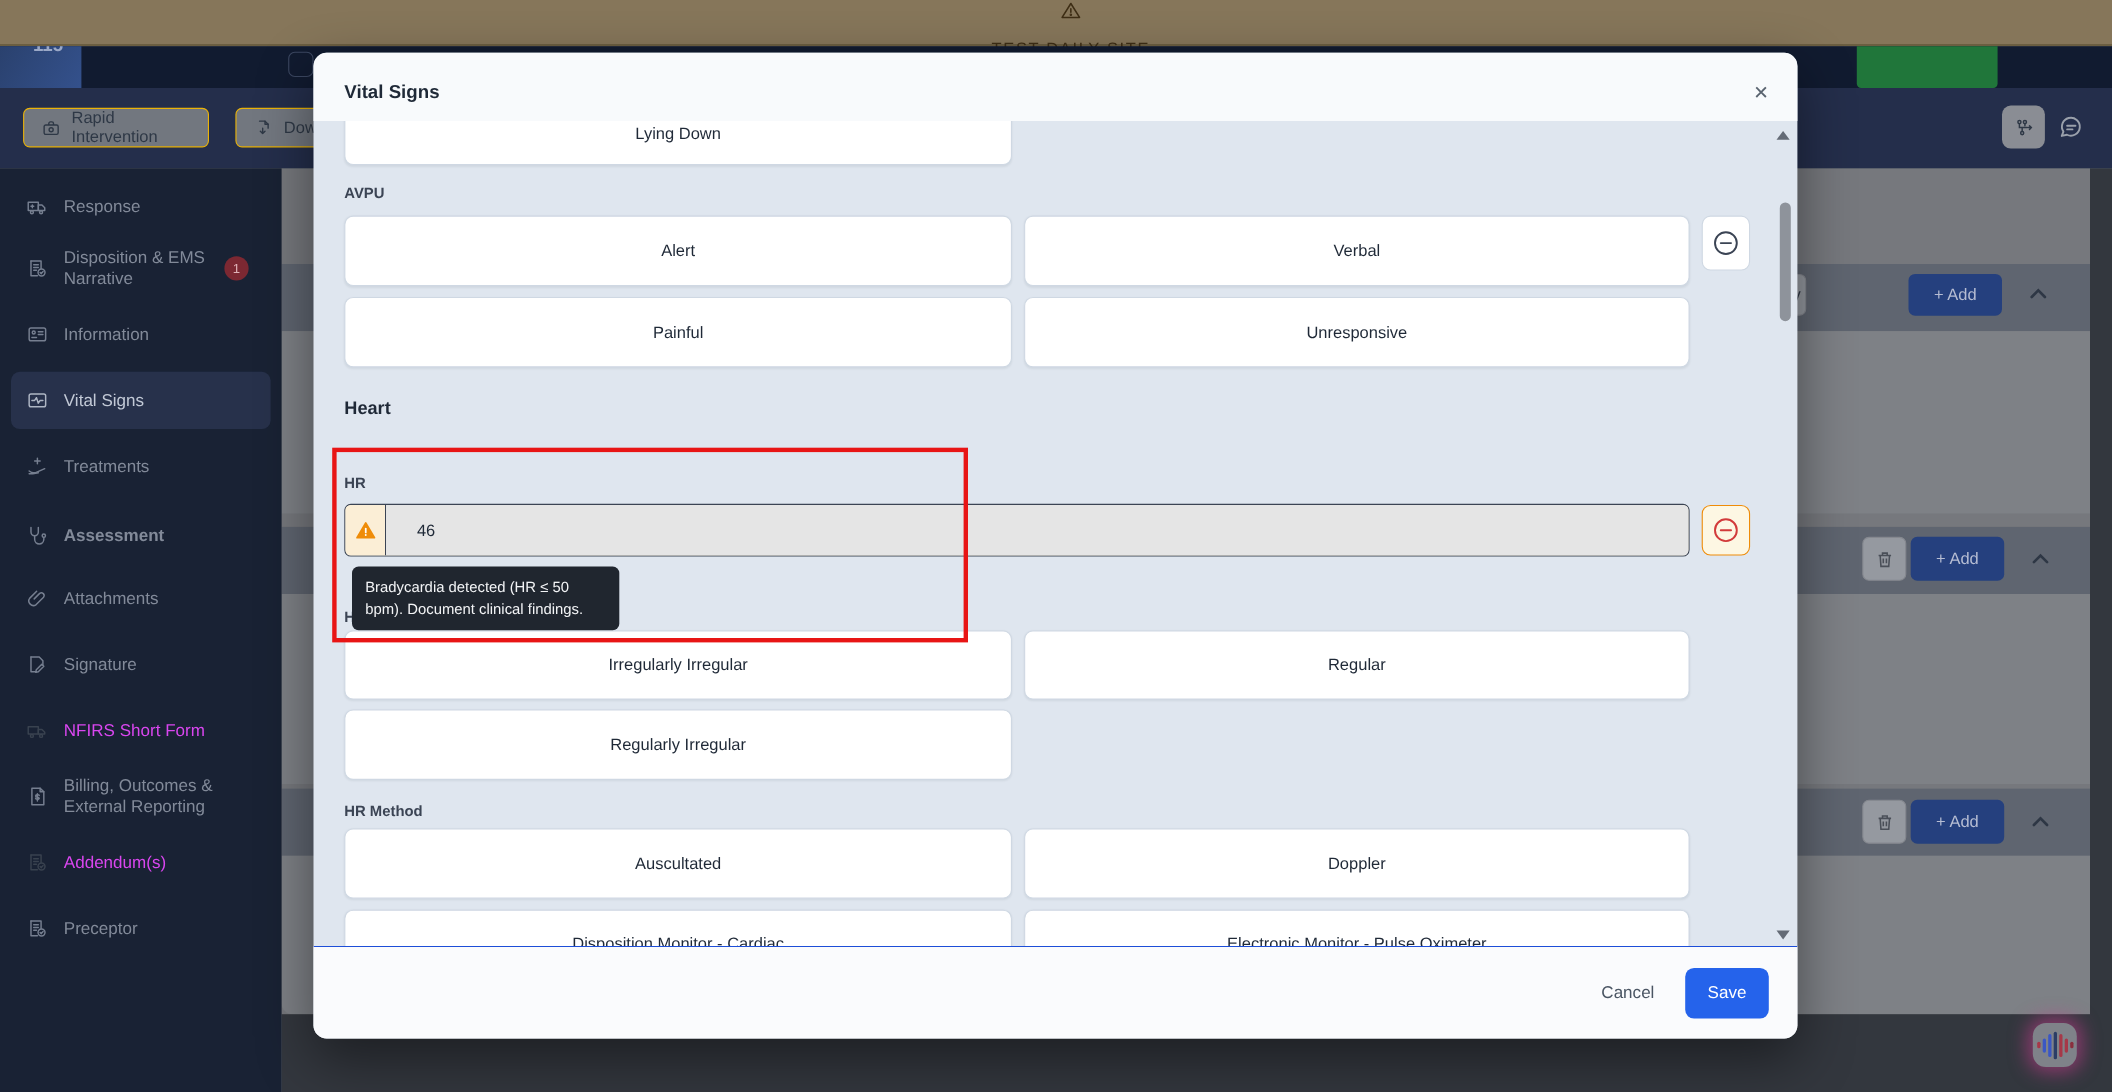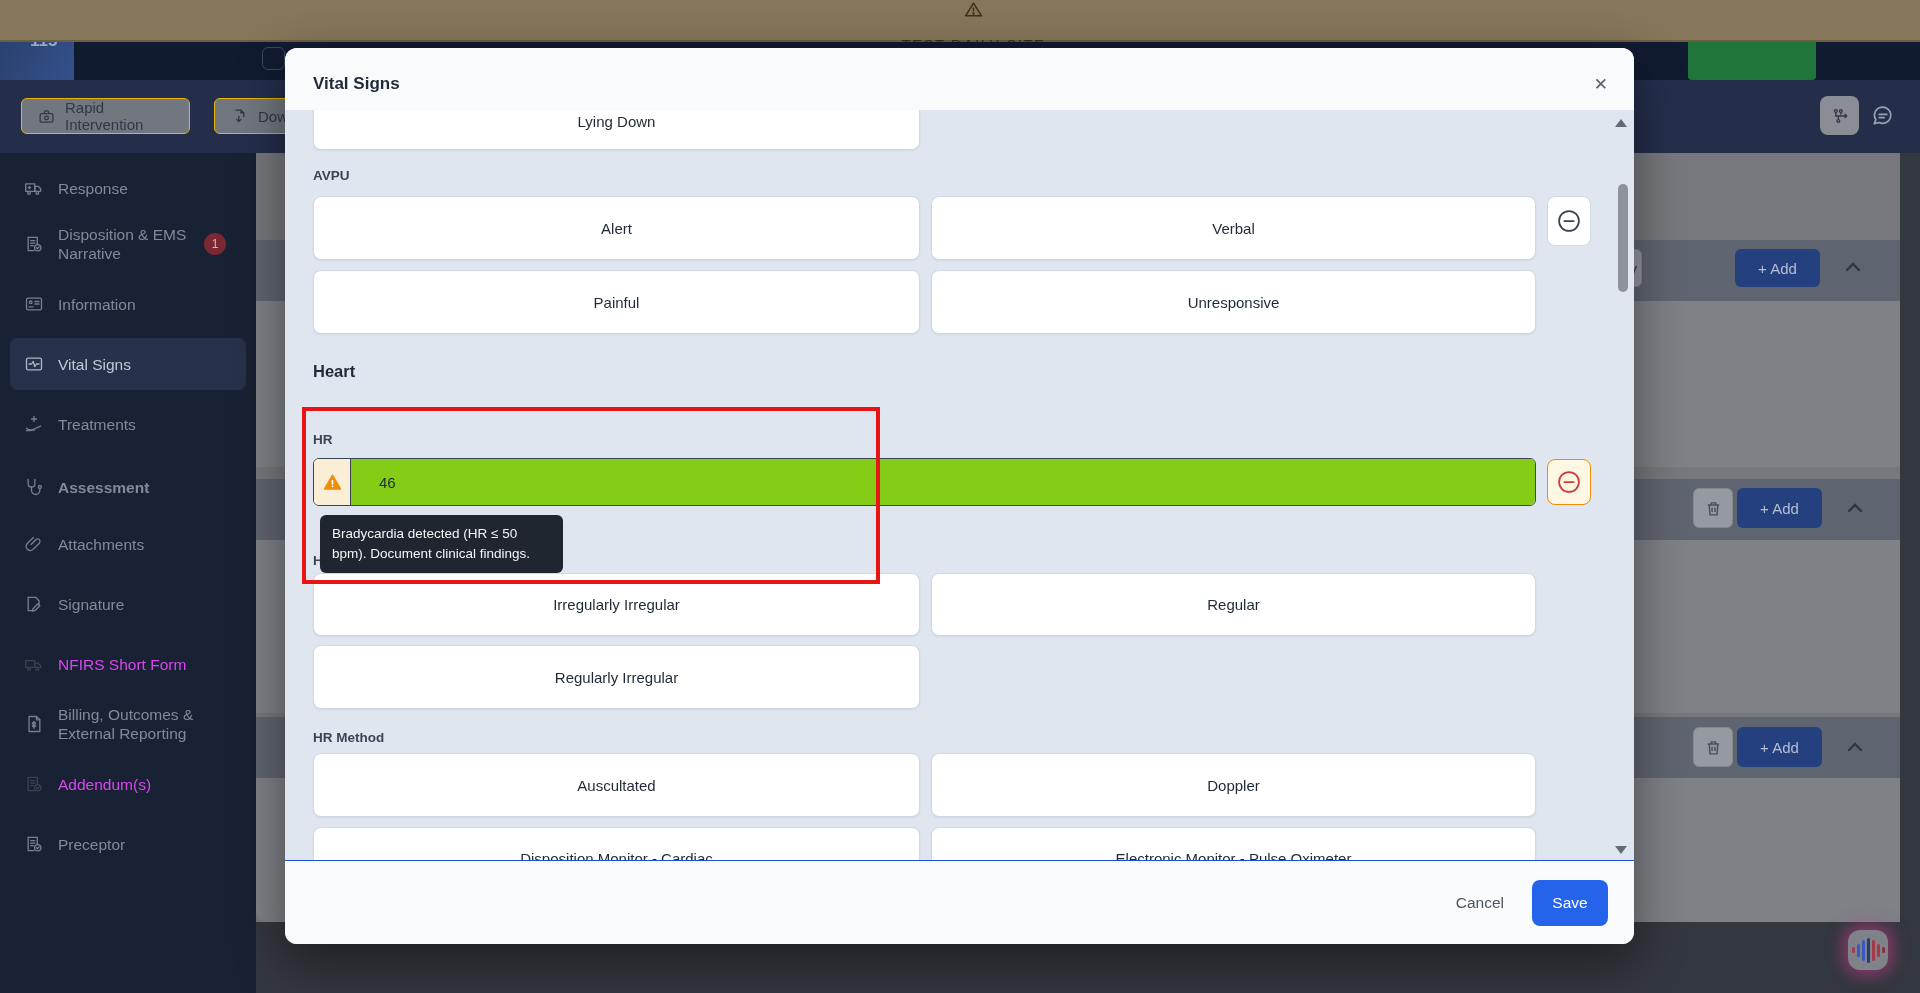--- a/index.html
+++ b/index.html
@@ -66,21 +66,21 @@
              box-shadow:0 1px 2px rgba(16,24,40,0.07); display:flex; align-items:center; justify-content:center;
              font-size:15px; color:#1f2937; }
   .f-label { position:absolute; font-size:13.5px; font-weight:bold; color:#3b4454; }
   .sec-head { position:absolute; font-size:16.5px; font-weight:bold; color:#1f2937; }
   .sq-btn { position:absolute; background:#fff; border:1px solid #cfd8e3; border-radius:8px;
             display:flex; align-items:center; justify-content:center; color:#3b4454; }
 
   .hr-wrap { position:absolute; left:28px; top:348px; width:1223px; height:48px; border:1.5px solid #3b4454;
              border-radius:6px; background:#fdf7e3; display:flex; overflow:hidden; }
   .warn-seg { flex:0 0 37px; background:#fbeed6; border-right:1.5px solid #3b4454; display:flex; align-items:center; justify-content:center; }
-  .hr-input { flex:1; border:none; outline:none; background:#84cc16; font-family:"Liberation Sans",sans-serif;
+  .hr-input { flex:1; border:none; outline:none; background:#e5e5e5; font-family:"Liberation Sans",sans-serif;
               font-size:15px; color:#1f2937; padding-left:28px; }
   .hr-minus { position:absolute; left:1262px; top:349px; width:44px; height:46px; background:#fdf7e3;
               border:1.5px solid #ef8c08; border-radius:8px; display:flex; align-items:center; justify-content:center; color:#d23b3b; }
   .redbox { position:absolute; left:17px; top:297px; width:578px; height:177px; border:4px solid #e81515; z-index:5; pointer-events:none; }
   .tooltip { position:absolute; left:35px; top:405px; width:243px; background:#20262f; border-radius:6px; z-index:6;
              padding:9px 12px; color:#f3f4f6; font-size:13.5px; line-height:20px; }
 
   .scroll-thumb { position:absolute; left:1333px; top:74px; width:10px; height:108px; background:#8e939b; border-radius:5px; }
   .scroll-arrow { position:absolute; left:1330px; width:0; height:0; border-left:6px solid transparent; border-right:6px solid transparent; }
   .arrow-up { top:9px; border-bottom:8px solid #646b76; }

